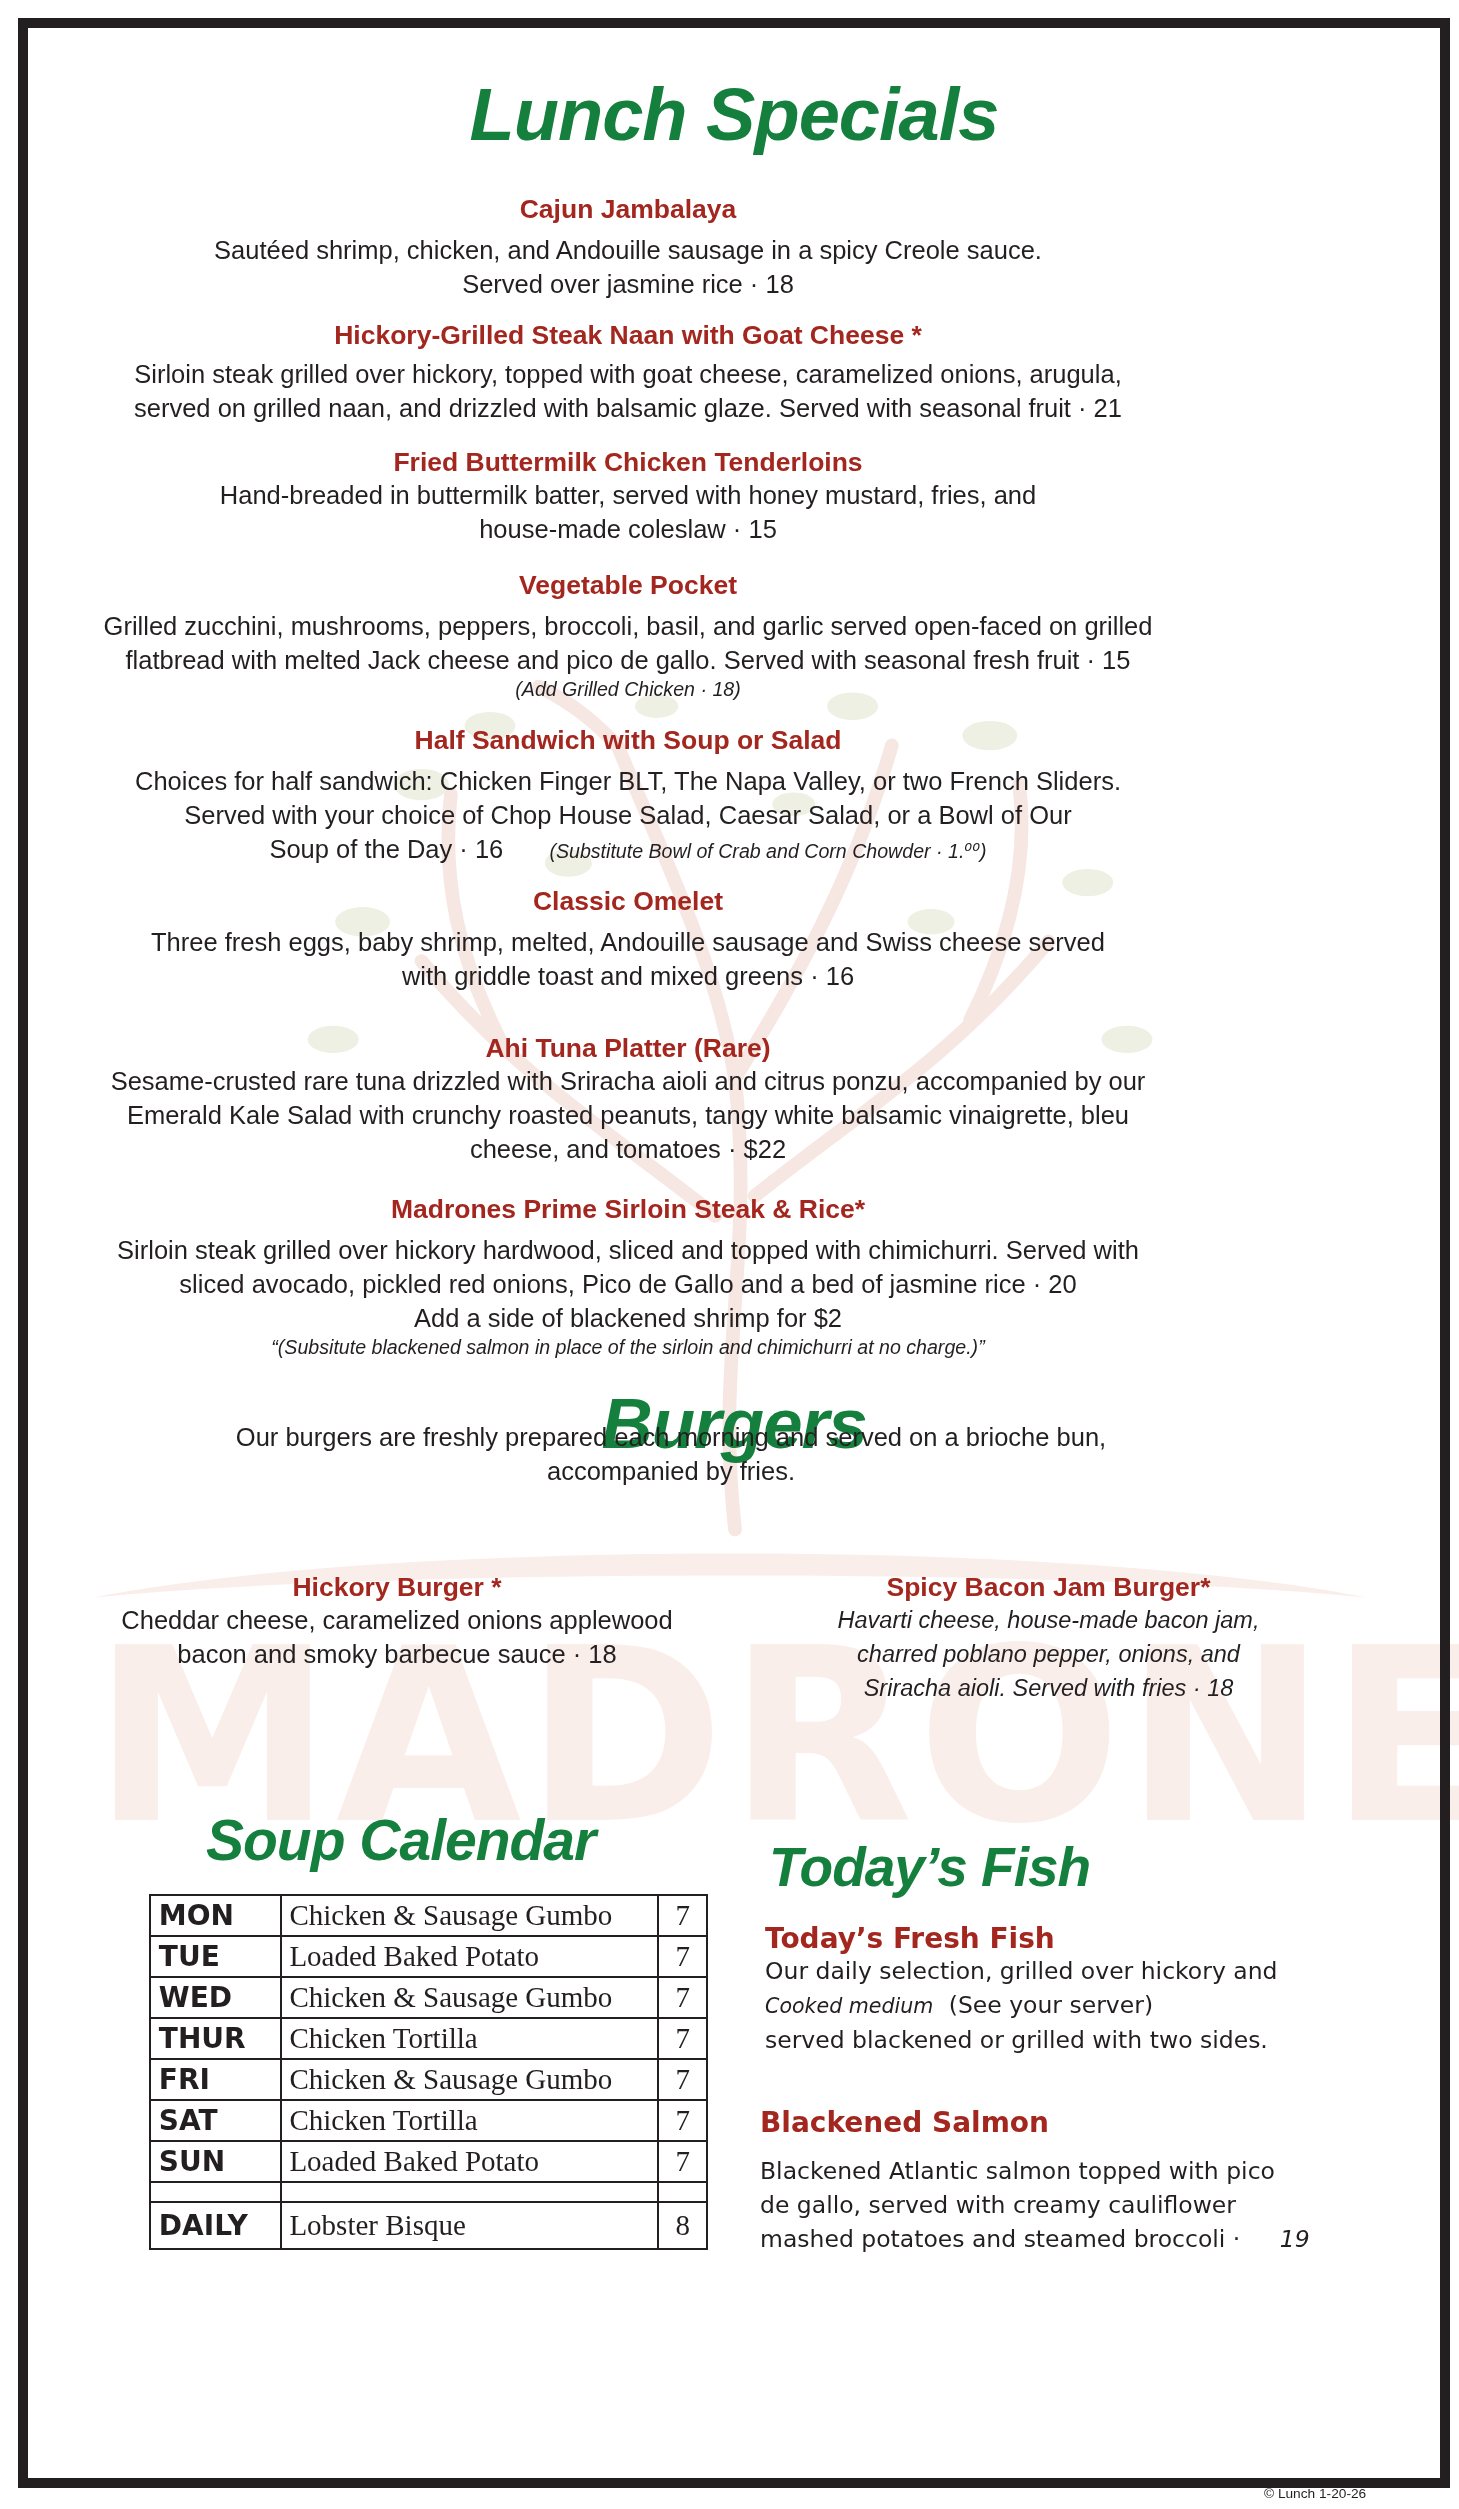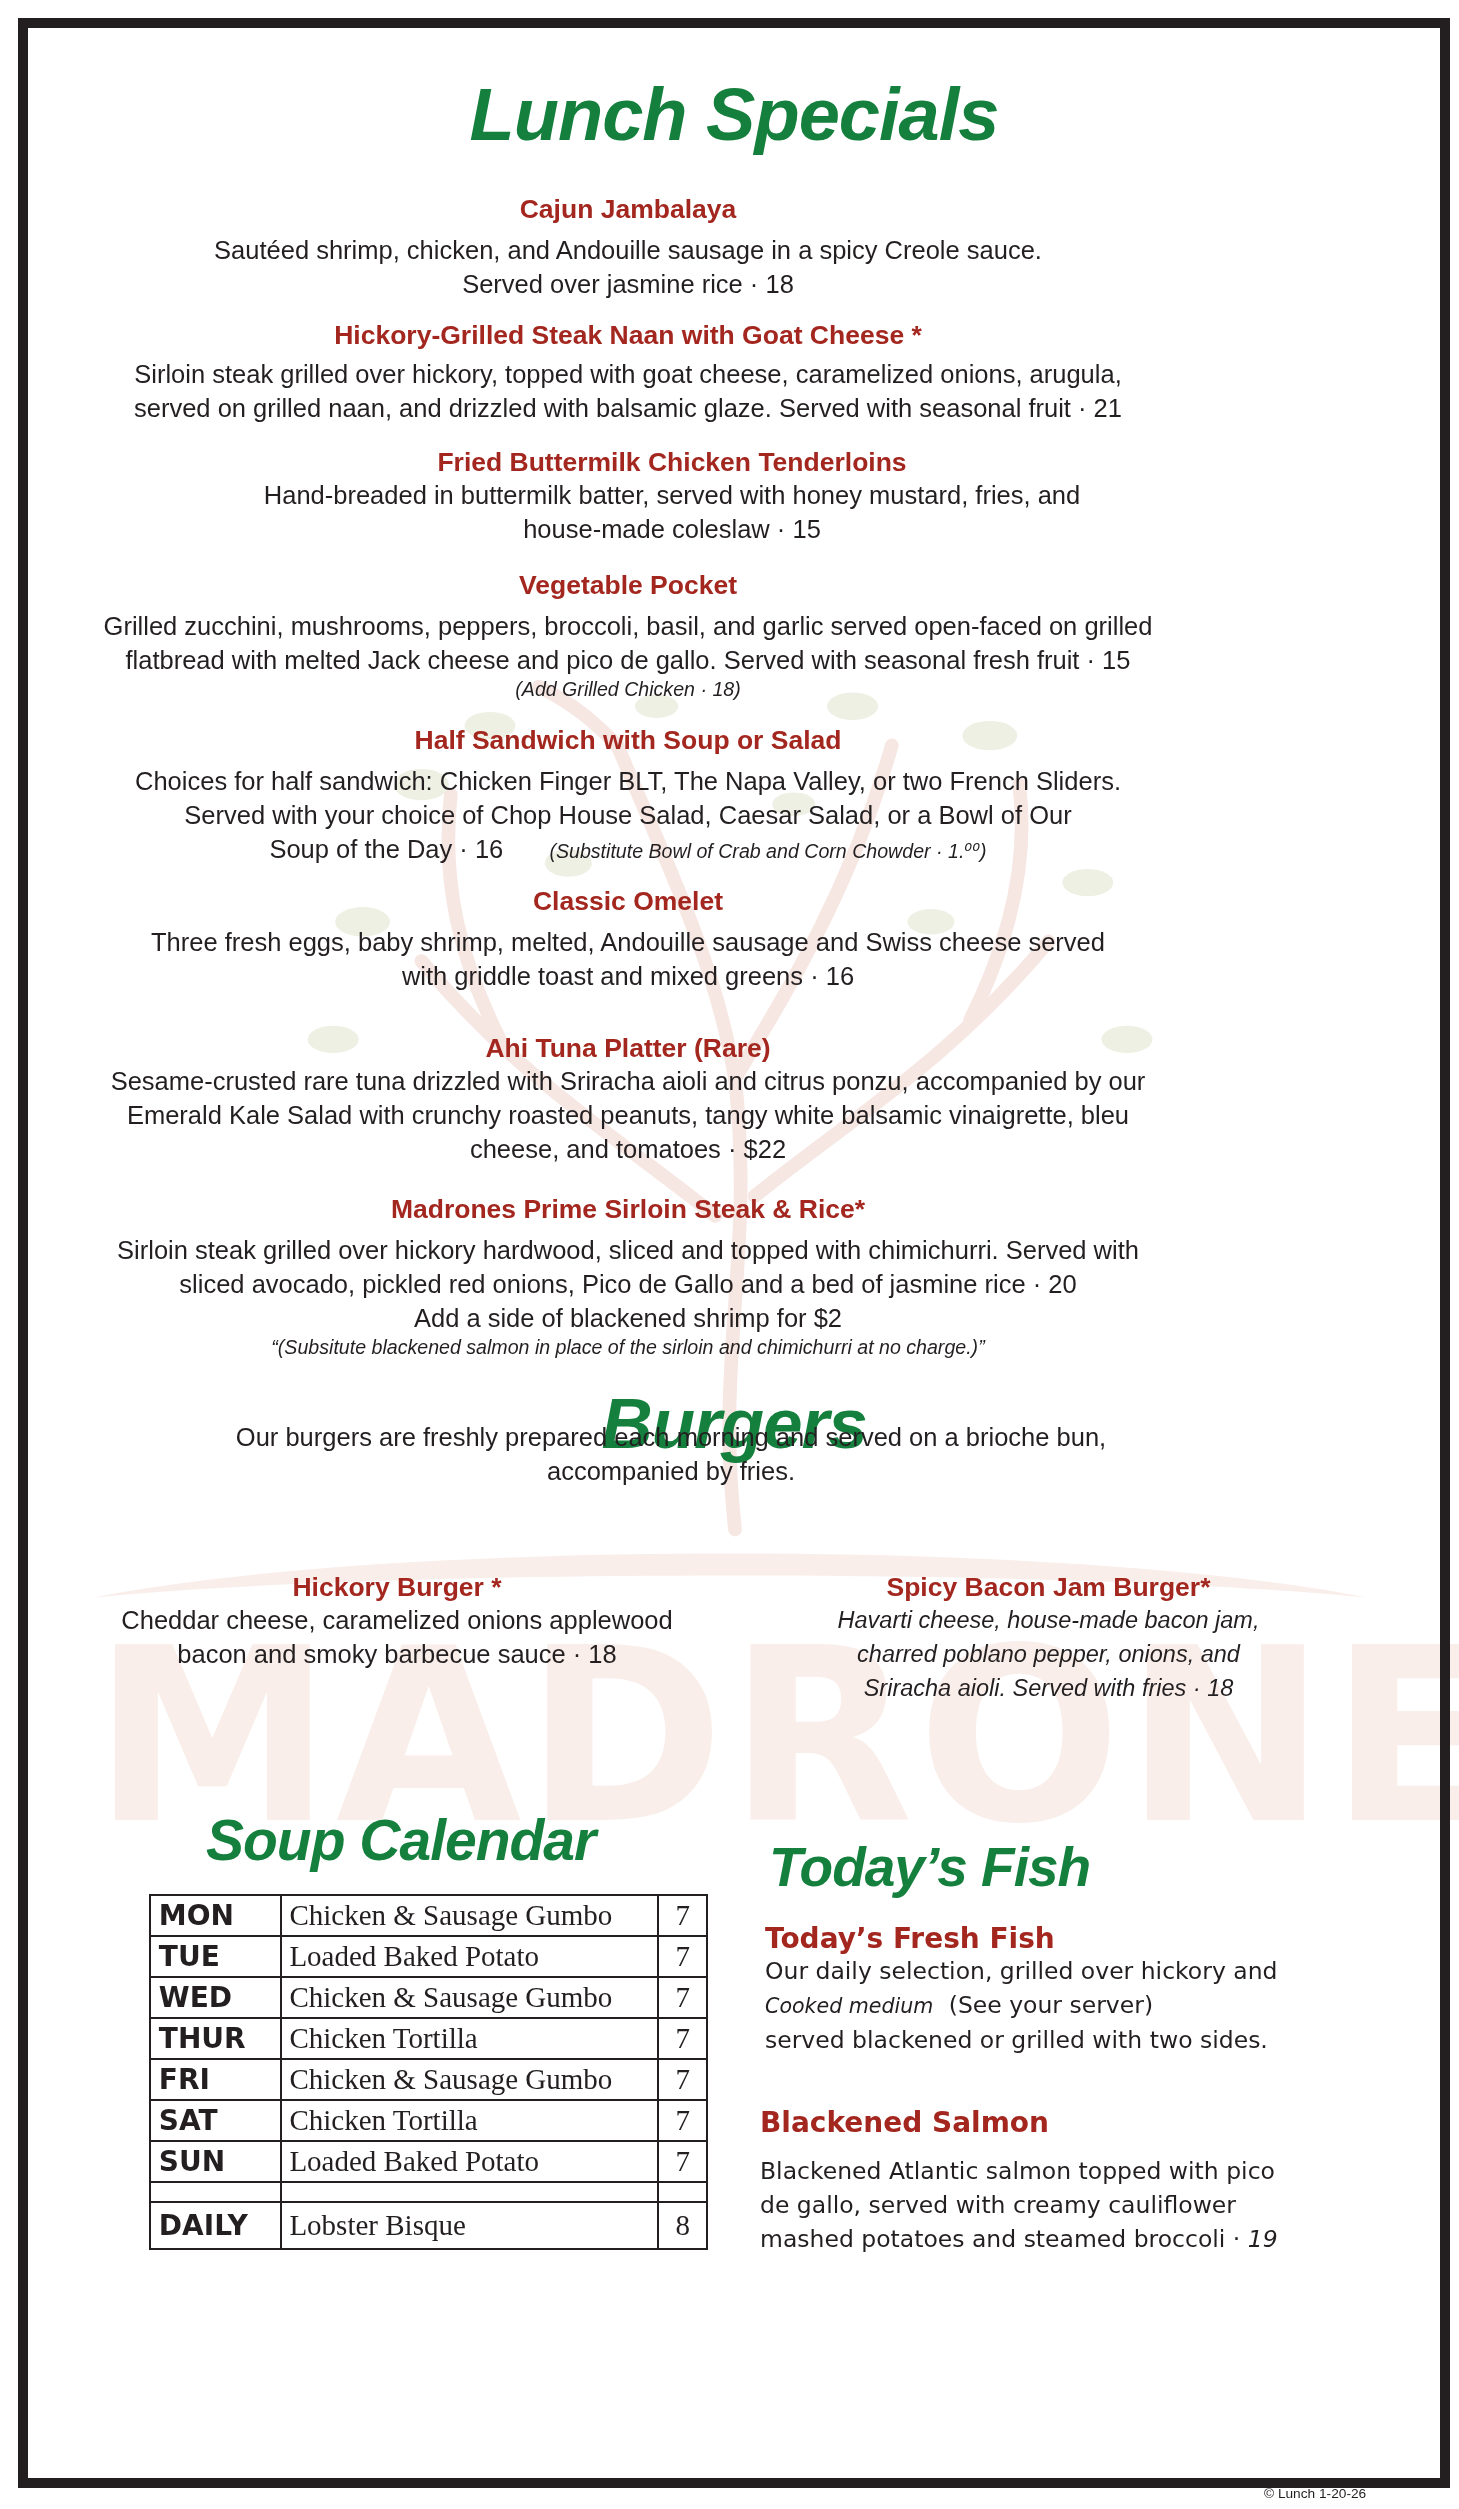--- a/index.html
+++ b/index.html
@@ -73,21 +73,21 @@
   <div class="body" style="margin-top:7.8px;">Sautéed shrimp, chicken, and Andouille sausage in a spicy Creole sauce.</div>
   <div class="body">Served over jasmine rice · 18</div>
 </div>
 
 <div class="section" style="top:320px;">
   <div class="title">Hickory-Grilled Steak Naan with Goat Cheese *</div>
   <div class="body" style="margin-top:5.9px;">Sirloin steak grilled over hickory, topped with goat cheese, caramelized onions, arugula,</div>
   <div class="body">served on grilled naan, and drizzled with balsamic glaze. Served with seasonal fruit · 21</div>
 </div>
 
-<div class="section" style="top:447px;padding-left:44px;">
+<div class="section" style="top:447px;">
   <div class="title">Fried Buttermilk Chicken Tenderloins</div>
   <div class="body">Hand-breaded in buttermilk batter, served with honey mustard, fries, and</div>
   <div class="body">house-made coleslaw · 15</div>
 </div>
 
 <div class="section" style="top:570px;">
   <div class="title">Vegetable Pocket</div>
   <div class="body" style="margin-top:7.8px;">Grilled zucchini, mushrooms, peppers, broccoli, basil, and garlic served open-faced on grilled</div>
   <div class="body">flatbread with melted Jack cheese and pico de gallo. Served with seasonal fresh fruit · 15</div>
   <div class="note">(Add Grilled Chicken · 18)</div>
@@ -202,18 +202,18 @@
     <span style="margin-left:7.8px;">(See your server)</span>
   </div>
   <div class="body">served blackened or grilled with two sides.</div>
 </div>
 <div class="fish" style="left:760px;top:2107px;">
   <div class="title" style="margin-bottom:15.7px;">Blackened Salmon</div>
   <div class="body">Blackened Atlantic salmon topped with pico</div>
   <div class="body">de gallo, served with creamy cauliflower</div>
   <div class="body">
     <span>mashed potatoes and steamed broccoli ·</span>
-    <span style="font-style:italic;">19</span>
+    <span style="font-style:italic;margin-left:32px;">19</span>
   </div>
 </div>
 
 <div class="footer">© Lunch 1-20-26</div>
 
 
 </body></html>

